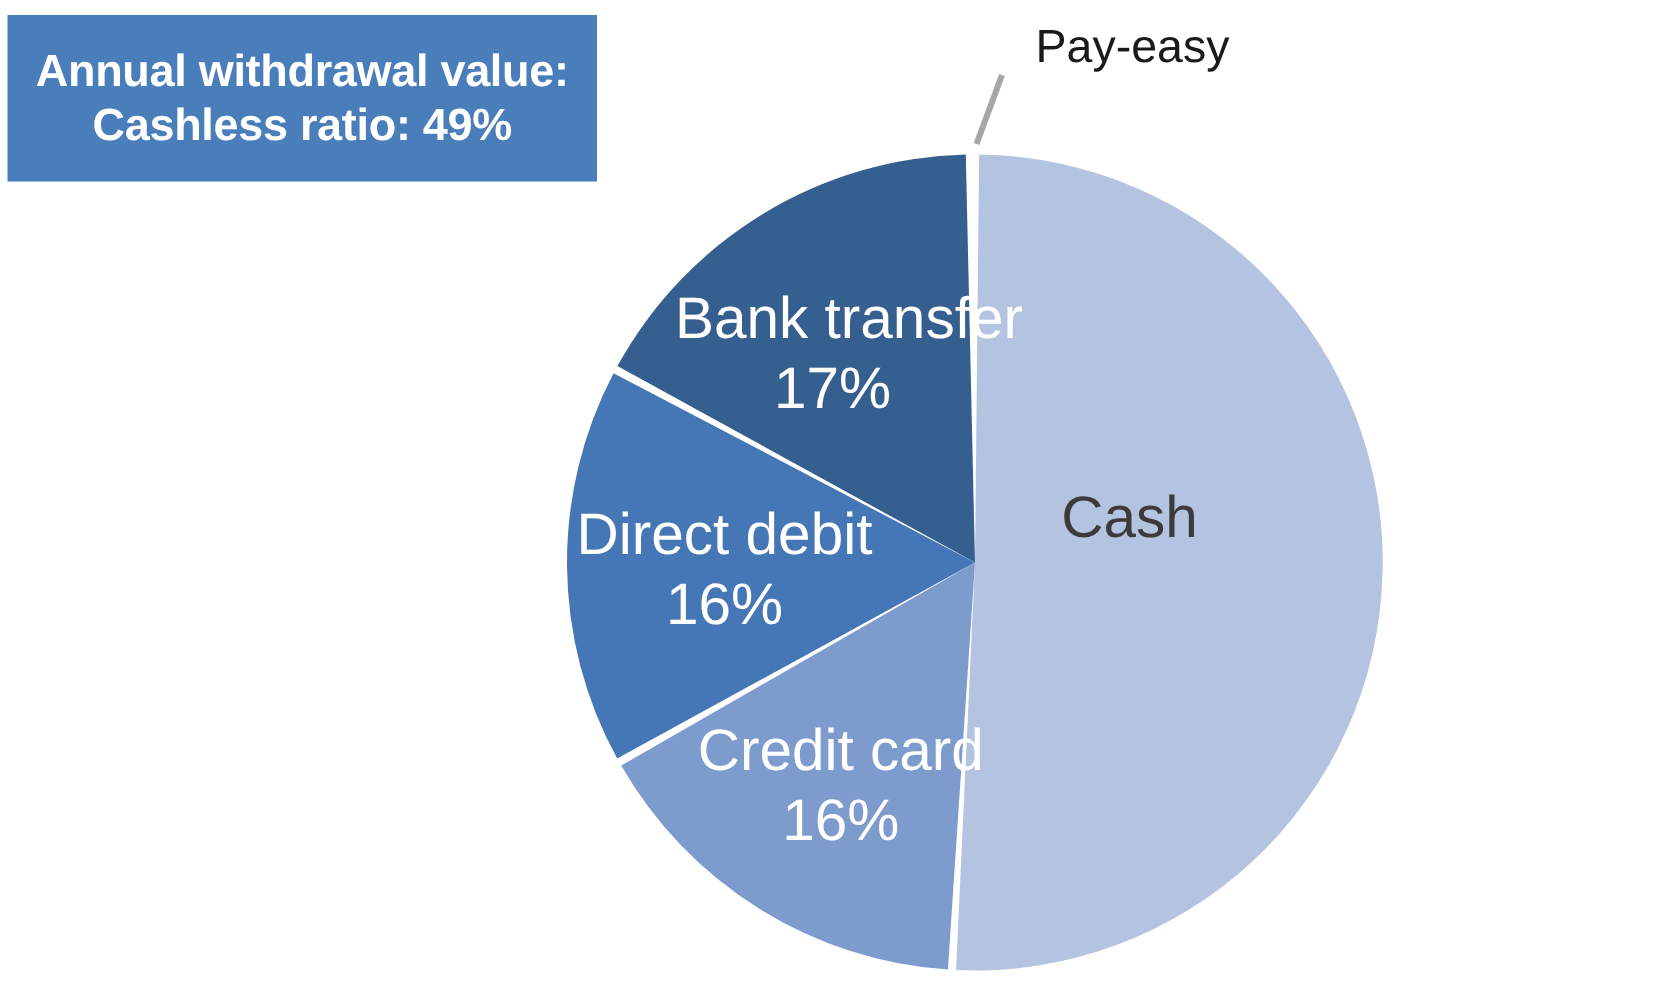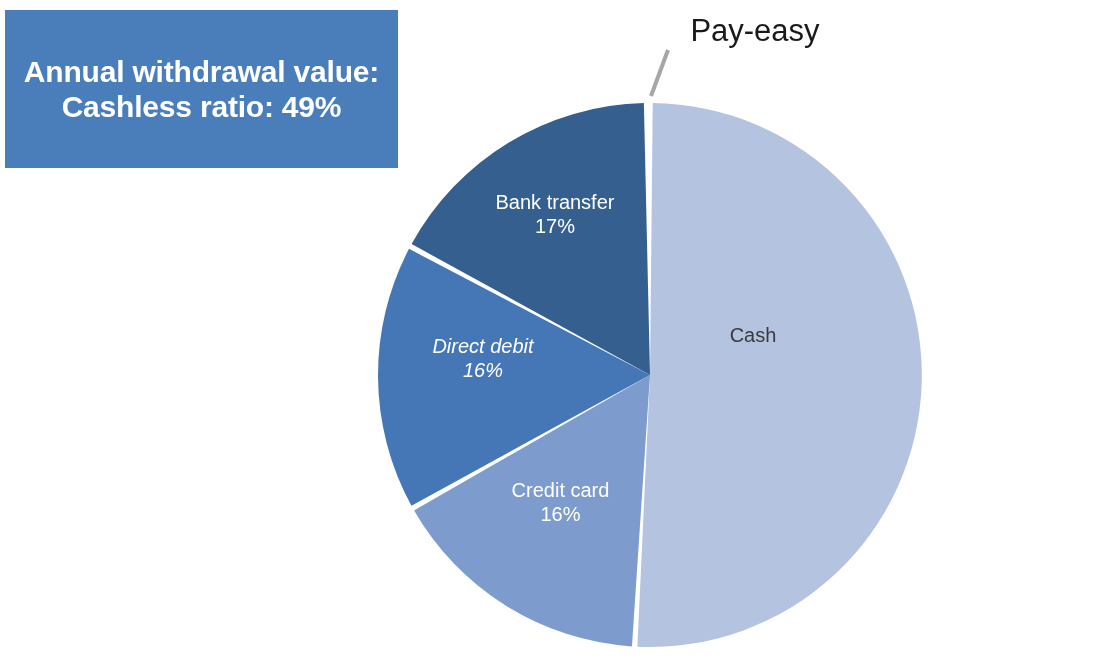--- a/index.html
+++ b/index.html
@@ -22,21 +22,21 @@
     width: 1120px;
     height: 668px;
   }
 
   
   .annotation-box {
     position: absolute;
     left: 5px;
     top: 10px;
     width: 393px;
-    height: 158px;
+    height: 111px;
     background: #4a7ebb;
     box-sizing: border-box;
     display: flex;
     flex-direction: column;
     align-items: center;
     justify-content: center;
     line-height: 1.18;
   }
   .annotation-line {
     color: #ffffff;
@@ -53,21 +53,21 @@
     left: 0;
     top: 0;
   }
 
   
   .slice-label {
     position: absolute;
     text-align: center;
     white-space: nowrap;
     line-height: 1.2;
-    font-size: 20px;
+    font-size: 39px;
   }
   .slice-label .lab-name,
   .slice-label .lab-value {
     display: block;
   }
   .label-cash {
     left: 663px;
     top: 291px;
     width: 180px;
     color: #3b3b3b;
@@ -77,21 +77,20 @@
     left: 450px;
     top: 190px;
     width: 210px;
     color: #ffffff;
   }
   .label-directdebit {
     left: 383px;
     top: 334px;
     width: 200px;
     color: #ffffff;
-    font-style: italic;
   }
   .label-creditcard {
     left: 463px;
     top: 478px;
     width: 195px;
     color: #ffffff;
   }
   .label-payeasy {
     left: 650px;
     top: 12px;

